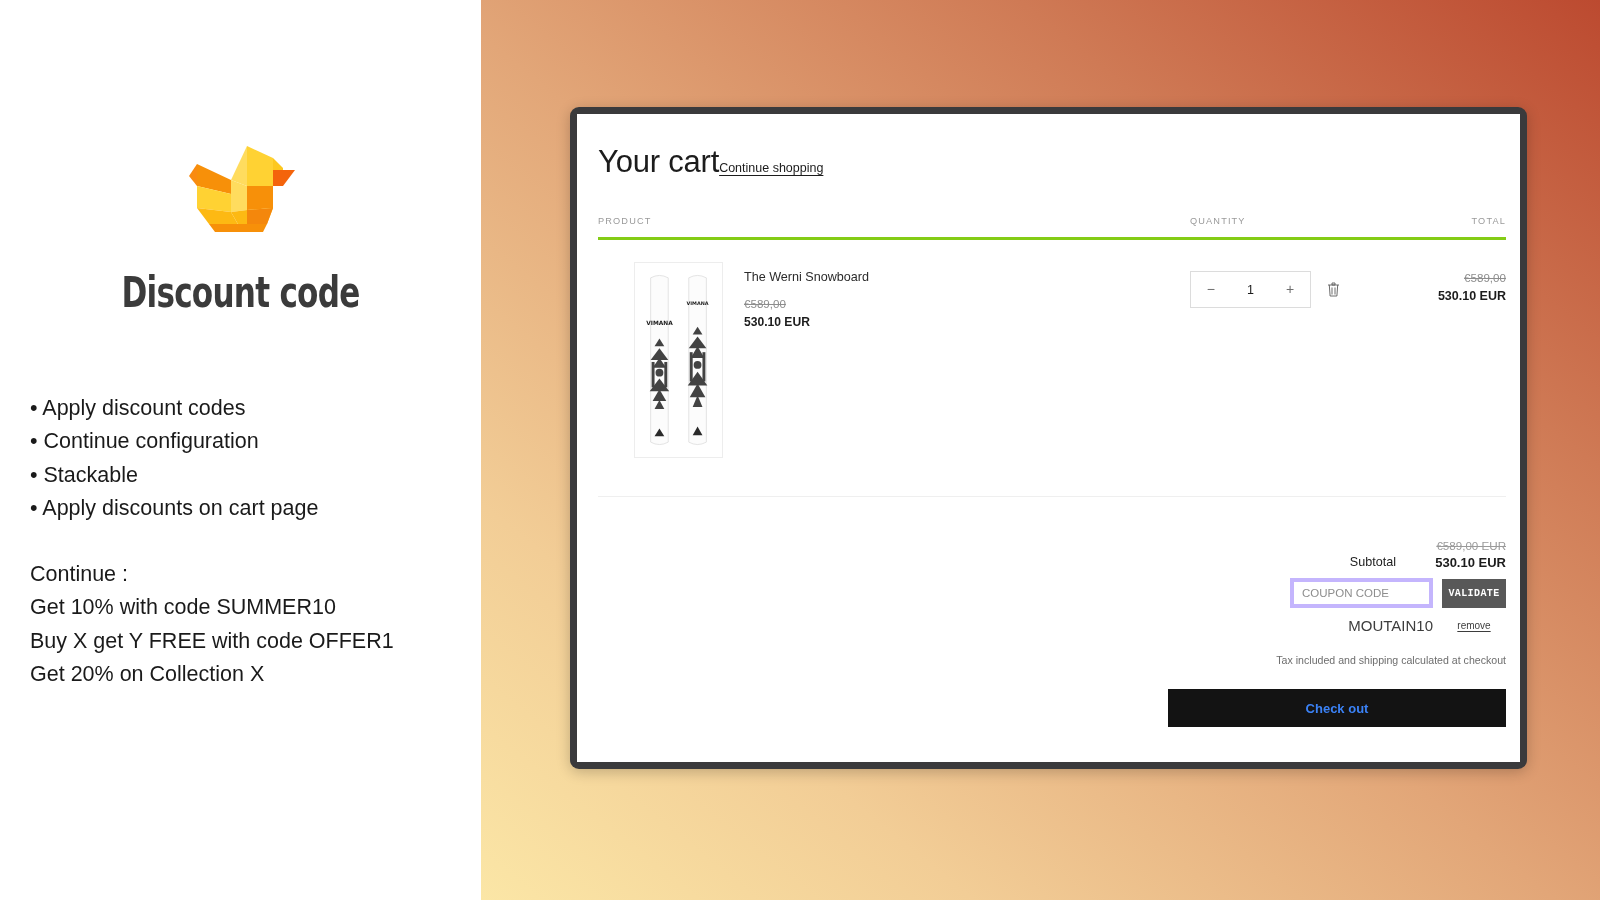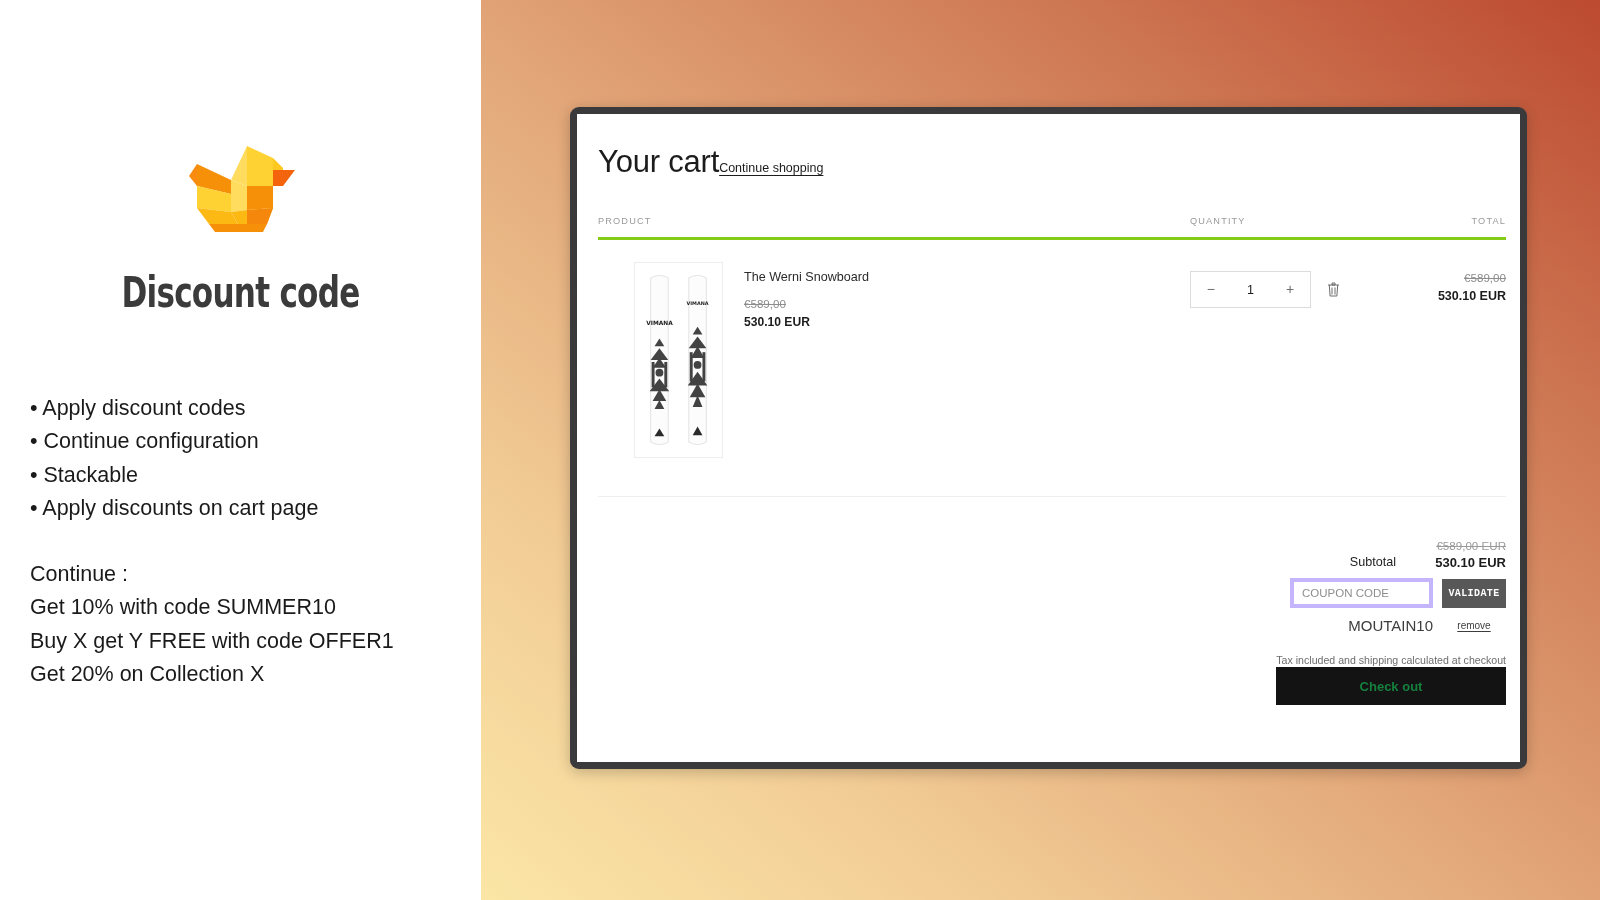--- a/index.html
+++ b/index.html
@@ -227,24 +227,24 @@
     cursor:pointer;
   }
 
   .tax-note {
     margin-top:20px;
     font-size:10.6px; color:#6d6d6d;
     text-align:right;
   }
 
   .checkout-btn {
-    margin-top:1px;
-    width:230px; height:38px;
+    margin-top:23px;
+    width:338px; height:38px;
     background:#131313;
-    color:#15803d;
+    color:#3b82f6;
     border:none;
     font-family:"Liberation Sans", sans-serif;
     font-size:13px;
     font-weight:bold;
     cursor:pointer;
     align-self:flex-end;
   }
 </style>
 </head>
 <body>

